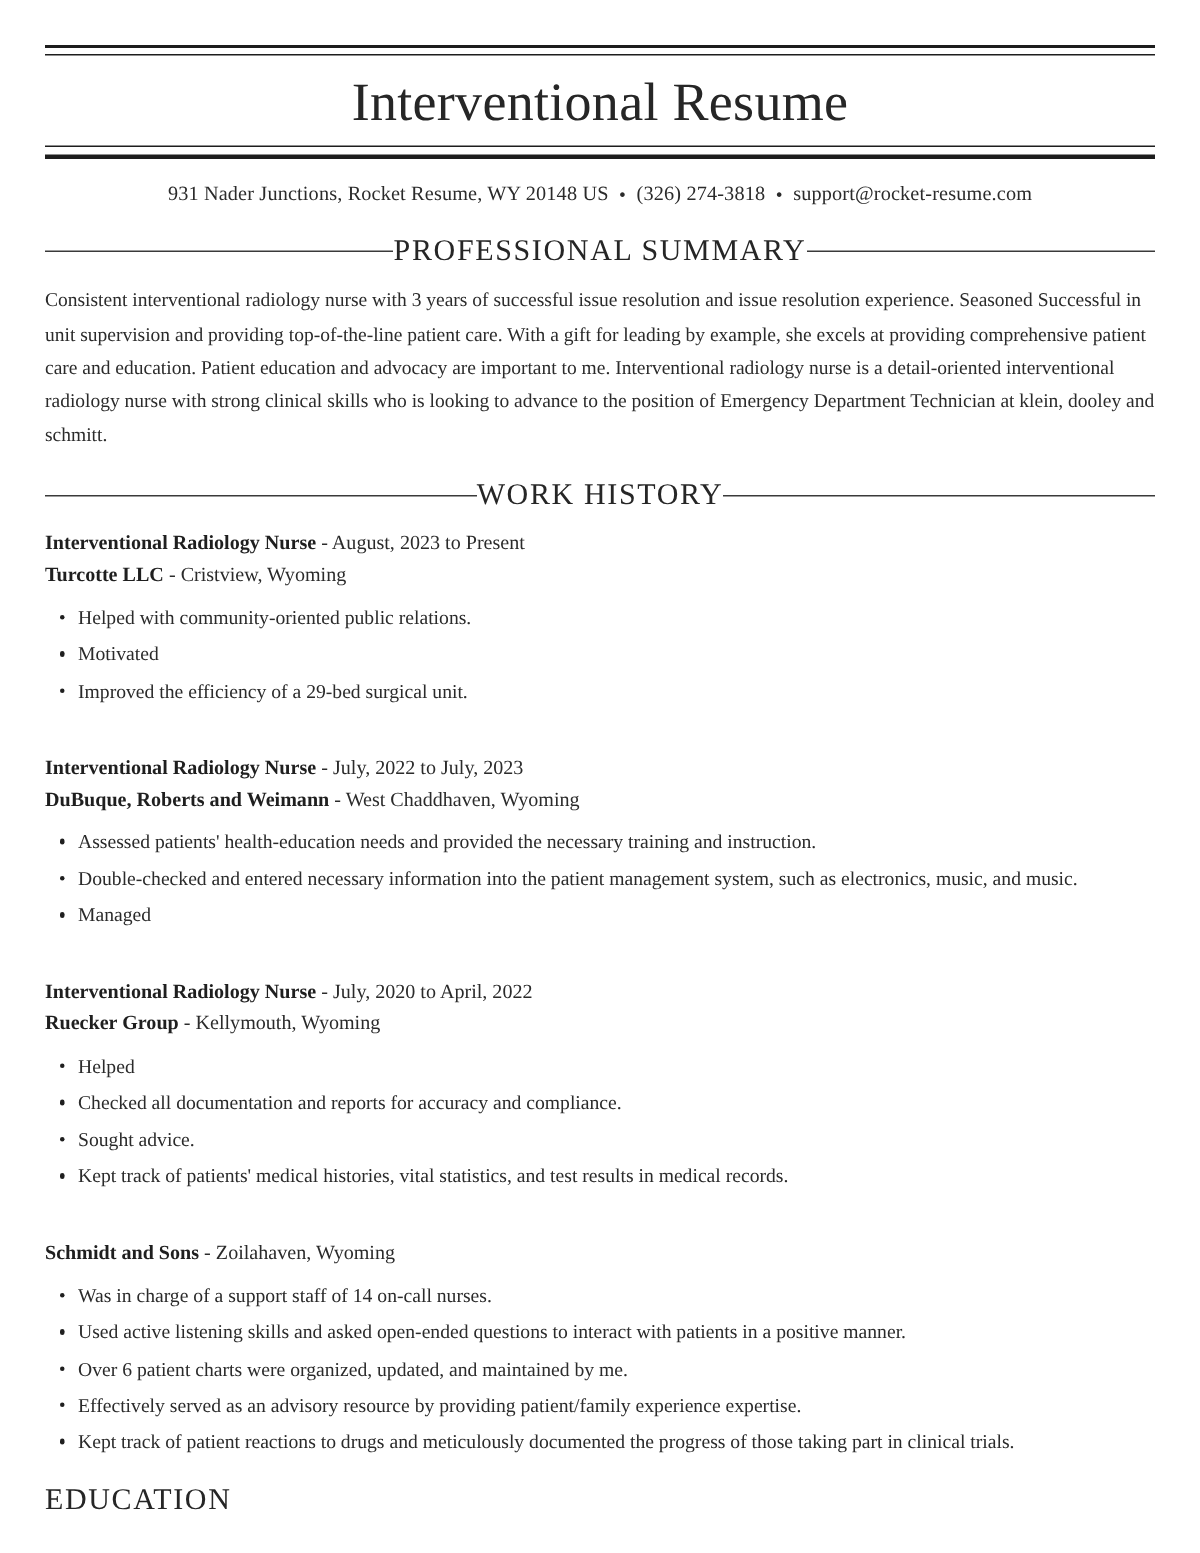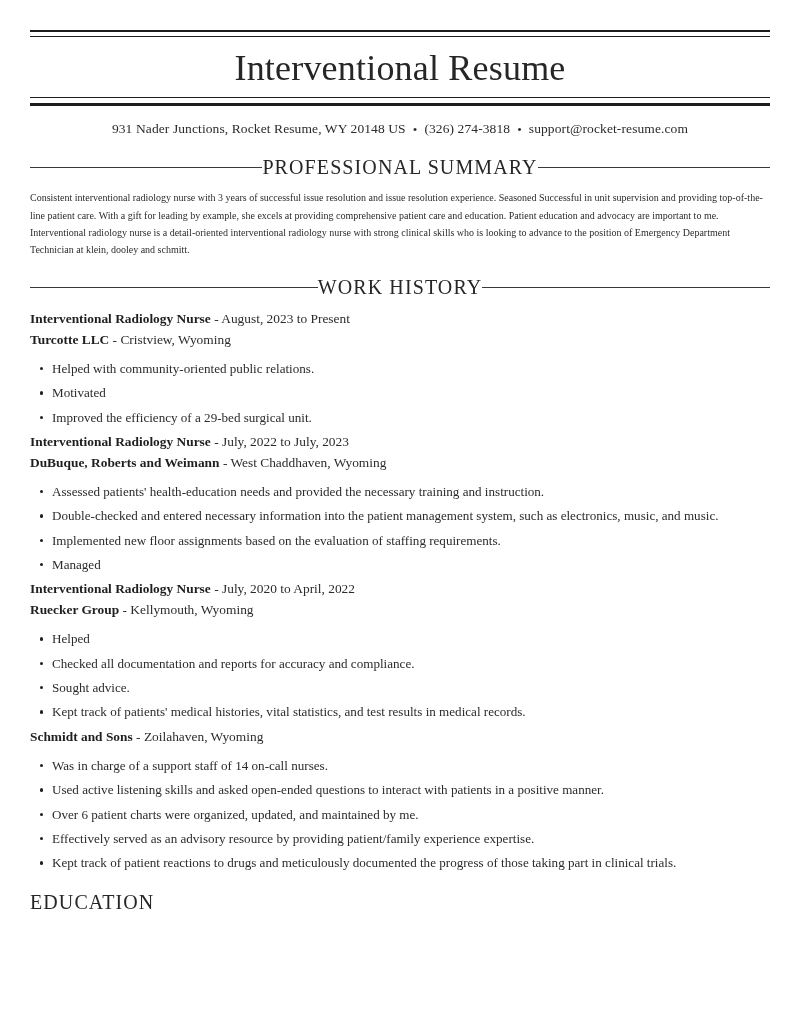--- a/index.html
+++ b/index.html
@@ -76,30 +76,30 @@
     flex: 0 0 auto;
     font-size: 20px;
     letter-spacing: 1.1px;
     color: #262626;
     font-weight: 400;
     white-space: nowrap;
   }
 
   
   .summary {
-    font-size: 10px;
+    font-size: 13px;
     line-height: 1.72;
     color: #2b2b2b;
     text-align: left;
     margin: 0;
   }
 
   
   .job { margin-bottom: 2px; }
-  .job + .job { margin-top: 4px; }
+  .job + .job { margin-top: 31px; }
   .job-line {
     font-size: 13.4px;
     line-height: 1.56;
     color: #2b2b2b;
   }
   .job-line .b { font-weight: bold; color: #1f1f1f; }
   .job-line .sep { color: #2b2b2b; }
 
   ul.bullets {
     list-style: none;
@@ -181,21 +181,20 @@
         <span>July, 2022 to July, 2023</span>
       </div>
       <div class="job-line">
         <span class="b">DuBuque, Roberts and Weimann</span>
         <span class="sep">-</span>
         <span>West Chaddhaven, Wyoming</span>
       </div>
       <ul class="bullets">
         <li>Assessed patients' health-education needs and provided the necessary training and instruction.</li>
         <li>Double-checked and entered necessary information into the patient management system, such as electronics, music, and music.</li>
-        <li>Implemented new floor assignments based on the evaluation of staffing requirements.</li>
         <li>Managed</li>
       </ul>
     </div>
 
     <div class="job">
       <div class="job-line">
         <span class="b">Interventional Radiology Nurse</span>
         <span class="sep">-</span>
         <span>July, 2020 to April, 2022</span>
       </div>

